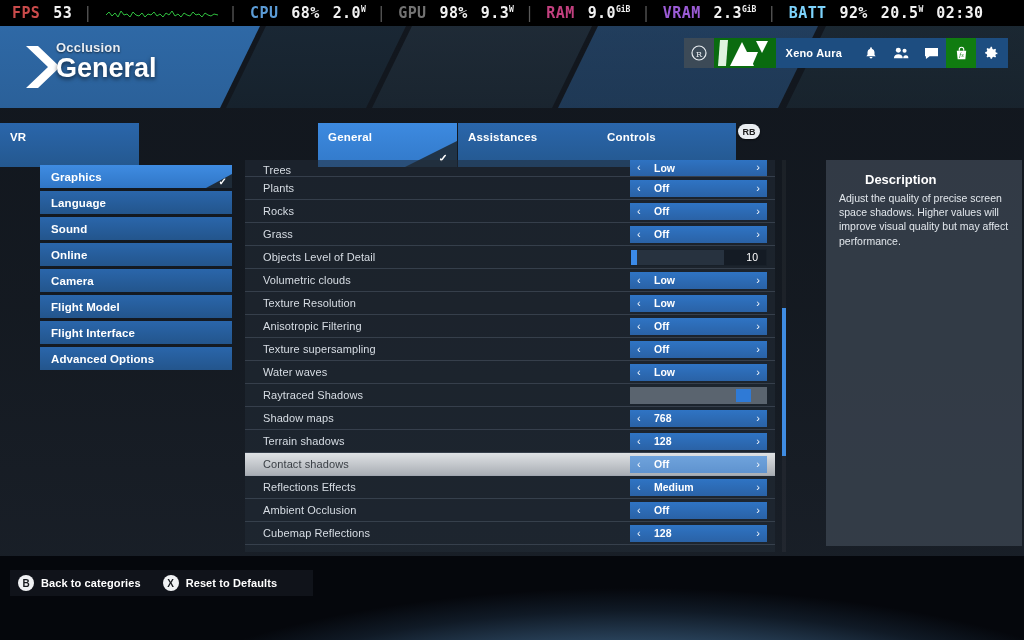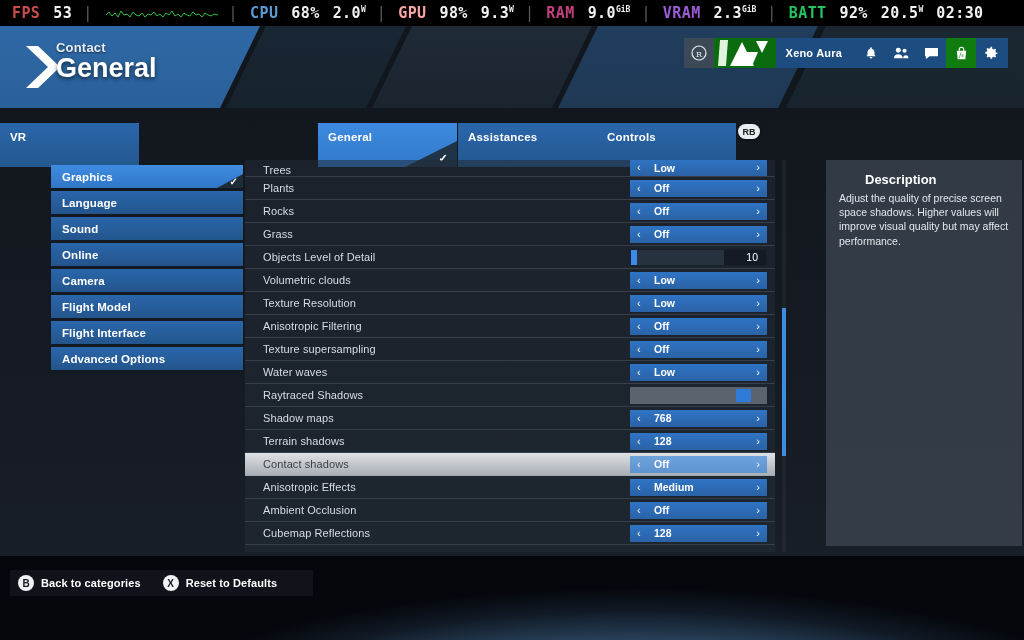--- a/index.html
+++ b/index.html
@@ -29,22 +29,22 @@
     position:absolute; left:0; top:0; width:1024px; height:26px;
     background:#000; display:flex; align-items:center;
     font-family:"DejaVu Sans Mono", monospace;
     font-size:15px; font-weight:bold; letter-spacing:.4px;
     color:#fff; z-index:40; white-space:nowrap;
   }
   #hud .lbl { margin-left:12px; }
   #hud .val { margin-left:13px; color:#f2f2f2; }
   #hud .sep { color:#5a5a5a; margin-left:11px; font-weight:normal; }
   #hud sup { font-size:8px; vertical-align:super; letter-spacing:0; }
-  .c-fps{color:#c94b4b;} .c-cpu{color:#5b9bd5;} .c-gpu{color:#fca5a5;}
-  .c-ram{color:#c2407f;} .c-vram{color:#9b5bd5;} .c-batt{color:#22c55e;}
+  .c-fps{color:#c94b4b;} .c-cpu{color:#5b9bd5;} .c-gpu{color:#737373;}
+  .c-ram{color:#c2407f;} .c-vram{color:#9b5bd5;} .c-batt{color:#7dd3fc;}
   #spark {
     width:112px; height:14px; margin-left:13px; position:relative;
     display:inline-block;
   }
   #spark svg{ display:block; }
 
   
   #header {
     position:absolute; left:0; top:26px; width:1024px; height:82px; z-index:10;
     overflow:hidden;
@@ -107,21 +107,21 @@
     line-height:1;
   }
   .tab:nth-of-type(1){left:40px;} .tab:nth-of-type(2){left:179px;}
   .tab:nth-of-type(3){left:318px;} .tab:nth-of-type(4){left:458px;}
   .tab:nth-of-type(5){left:597px;}
 
   
   #panel { position:absolute; left:40px; top:160px; width:944px; height:392px; z-index:14; }
 
   
-  #side { position:absolute; left:11px; top:5px; width:192px; }
+  #side { position:absolute; left:0; top:5px; width:192px; }
   .sitem {
     height:23px; margin-bottom:3px; color:#fff; font-size:11.5px; font-weight:bold;
     display:flex; align-items:center; padding-left:11px; cursor:pointer;
     background:linear-gradient(180deg,#2a66ab,#23558c); position:relative;
     letter-spacing:.1px;
   }
   .sitem.active { background:linear-gradient(180deg,#3f8ce2,#3076c6); }
   .sitem.active:after{
     content:""; position:absolute; right:0; bottom:0; width:0;height:0;
     border-style:solid; border-width:0 0 14px 26px;
@@ -243,21 +243,21 @@
 <div id="header">
   <div class="hex hex1"></div>
   <div class="hex hex2"></div>
   <div class="hex hex3"></div>
   <div class="hex hex4"></div>
   <div class="hex hex5"></div>
   <svg id="chev" viewBox="0 0 42 46">
     <polygon points="4,2 26,23 4,44 16,44 38,23 16,2" fill="#ffffff"></polygon>
   </svg>
   <div id="titlebox">
-    <div id="crumb">Contact</div>
+    <div id="crumb">Occlusion</div>
     <div id="ptitle">General</div>
   </div>
 </div>
 
 <div id="gamer">
   <div class="gtlogo">
     <svg width="16" height="16" viewBox="0 0 16 16">
       <circle cx="8" cy="8" r="7" fill="none" stroke="#e8ecf0" stroke-width="1.2"></circle>
       <text x="8" y="11.5" font-size="8" font-family="DejaVu Serif, serif" fill="#e8ecf0" text-anchor="middle">R</text>
     </svg>
@@ -460,21 +460,21 @@
       </div>
       <div class="row hovered">
         <div class="rlabel">Contact shadows</div>
         <div class="sel">
           <span class="ar">‹</span>
           <span class="sv">Off</span>
           <span class="ar">›</span>
         </div>
       </div>
       <div class="row">
-        <div class="rlabel">Anisotropic Effects</div>
+        <div class="rlabel">Reflections Effects</div>
         <div class="sel">
           <span class="ar">‹</span>
           <span class="sv">Medium</span>
           <span class="ar">›</span>
         </div>
       </div>
       <div class="row">
         <div class="rlabel">Ambient Occlusion</div>
         <div class="sel">
           <span class="ar">‹</span>

